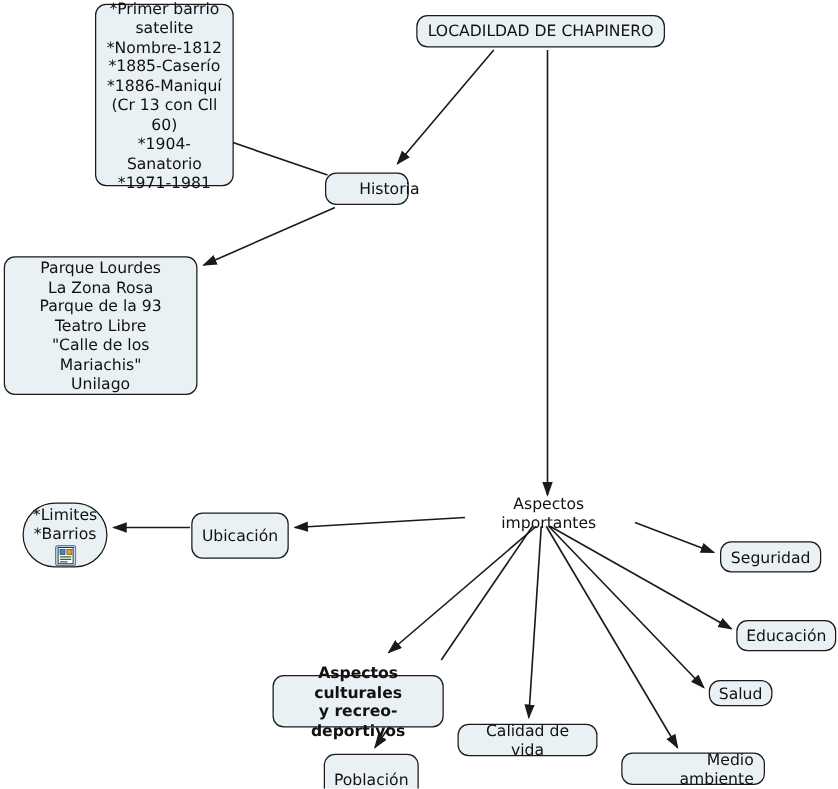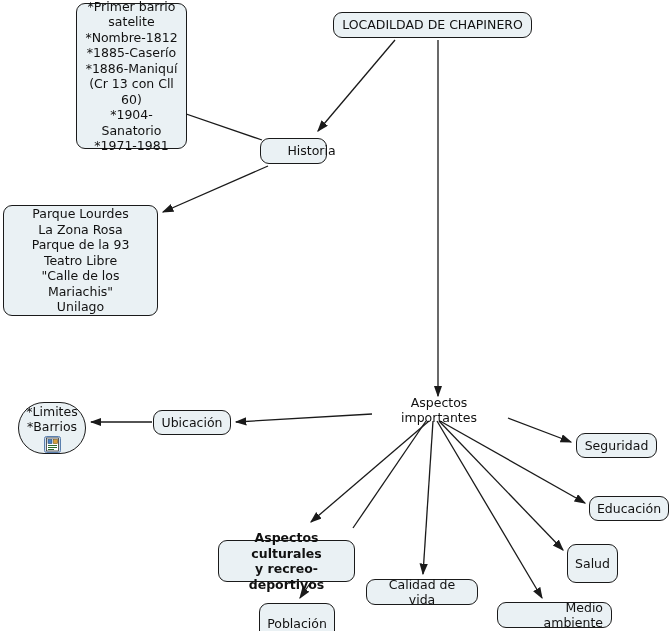--- a/index.html
+++ b/index.html
@@ -99,34 +99,34 @@
 (Cr 13 con Cll 60)
 *1904-Sanatorio
 *1971-1981</span></div>
       <div class="node" style="left: 3px; top: 205px; width: 155px; height: 111px;"><span class="label">Parque Lourdes
 La Zona Rosa
 Parque de la 93
 Teatro Libre
 "Calle de los Mariachis"
 Unilago</span></div>
       <div class="node plain" style="left: 372px; top: 401px; width: 134px; height: 18px;"><span class="label">Aspectos importantes</span></div>
-      <div class="node" style="left: 153px; top: 410px; width: 78px; height: 25px;"><span class="label">Ubicación</span></div>
+      <div class="node" style="left: 153px; top: 410px; width: 78px; height: 37px;"><span class="label">Ubicación</span></div>
       <div class="node" style="left: 18px; top: 402px; width: 68px; height: 52px; border-radius: 26px;"><span class="label">*Limites
 *Barrios</span><span class="res-icon"><svg width="17" height="17" viewBox="0 0 17 17" xmlns="http://www.w3.org/2000/svg">
             <rect x="0.5" y="0.5" width="16" height="16" rx="2" fill="#cfe0f0" stroke="#5a7fae"></rect>
             <rect x="2.5" y="2" width="12" height="13" fill="#ffffff" stroke="#333333" stroke-width="0.8"></rect>
             <rect x="4" y="3.5" width="4" height="4" fill="#4a7fc1" stroke="#244a73" stroke-width="0.6"></rect>
             <rect x="9.5" y="3.5" width="4" height="4" fill="#d8a03a" stroke="#7a5410" stroke-width="0.6"></rect>
             <rect x="4" y="9" width="9" height="1" fill="#2c6a2c"></rect>
             <rect x="4" y="11" width="9" height="1" fill="#2c6a2c"></rect>
             <rect x="4" y="13" width="6" height="1" fill="#2c6a2c"></rect>
           </svg></span></div>
       <div class="node" style="left: 576px; top: 433px; width: 81px; height: 25px;"><span class="label">Seguridad</span></div>
       <div class="node" style="left: 589px; top: 496px; width: 80px; height: 25px;"><span class="label">Educación</span></div>
-      <div class="node" style="left: 567px; top: 544px; width: 51px; height: 39px;"><span class="label">Salud</span></div>
+      <div class="node" style="left: 567px; top: 544px; width: 51px; height: 21px;"><span class="label">Salud</span></div>
       <div class="node" style="left: 497px; top: 602px; width: 115px; height: 26px; text-align: right;"><span class="label">Medio ambiente</span></div>
       <div class="node" style="left: 366px; top: 579px; width: 112px; height: 26px;"><span class="label">Calidad de vida</span></div>
       <div class="node" style="left: 218px; top: 540px; width: 137px; height: 42px; font-weight: bold;"><span class="label">Aspectos culturales
 y recreo-deportivos</span></div>
       <div class="node" style="left: 259px; top: 603px; width: 76px; height: 42px;"><span class="label">Población</span></div>
     </div>
 
 </div>
 
 </body></html>

